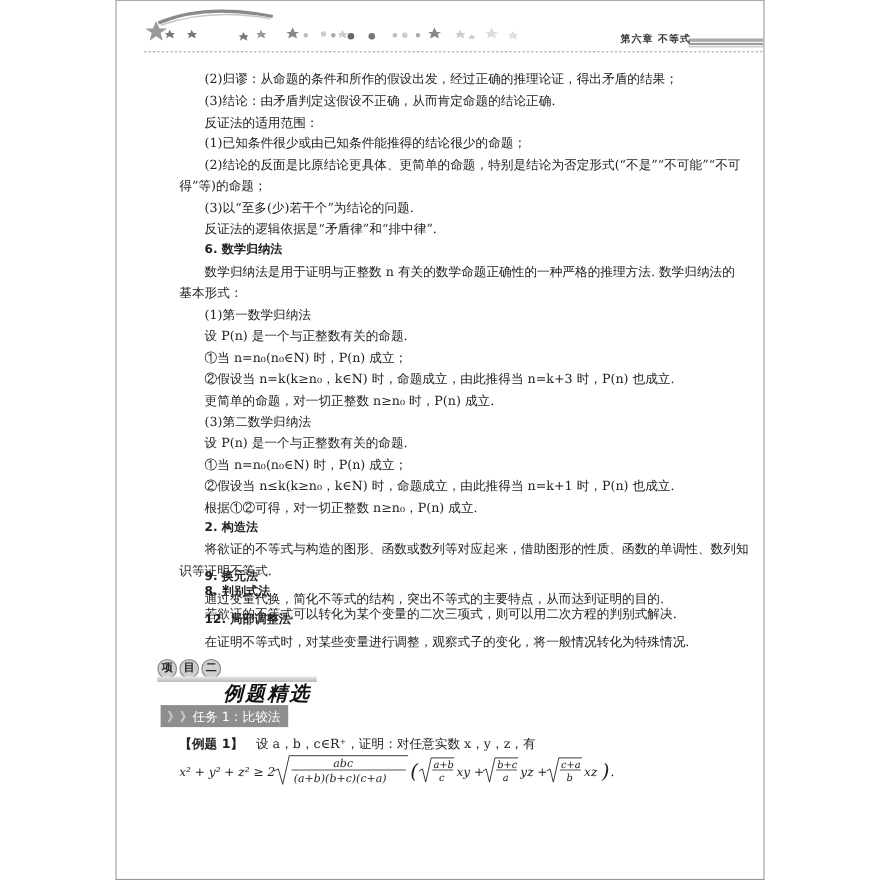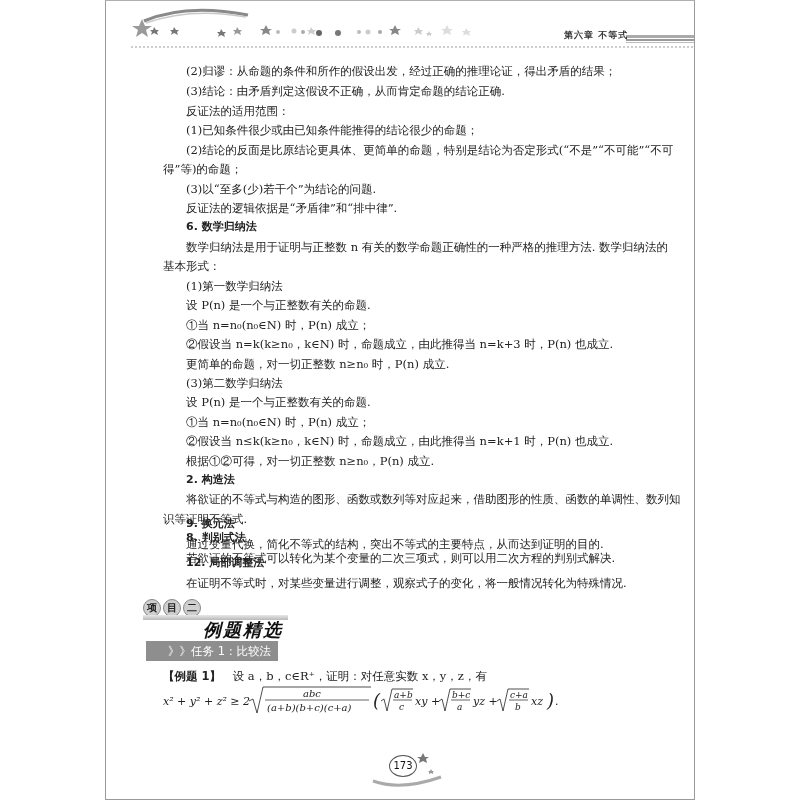--- a/index.html
+++ b/index.html
@@ -19,21 +19,21 @@
   .h { font-family:"DejaVu Sans","Liberation Sans",sans-serif; font-weight:bold; font-size:11px; left:80px; }
   .banner { position:absolute; left:37px; top:594px; width:145px; height:26px; }
   .banner .circ { position:absolute; top:4px; width:16px; height:16px; border-radius:50%;
                   background:#cfcfcf; border:1px solid #888; font-size:10px; line-height:16px;
                   text-align:center; font-family:"DejaVu Sans",sans-serif; font-weight:bold; color:#222; }
   .banner .title { position:absolute; left:60px; top:3px; font-size:18px; font-style:italic;
                    font-weight:bold; letter-spacing:2px; font-family:"DejaVu Sans",sans-serif; color:#111;margin-top:20px; }
   .banner .bar { position:absolute; left:0; top:20px; width:145px; height:5px;
                  background:linear-gradient(#e8e8e8,#b8b8b8); }
   .task { position:absolute; left:40px; top:640px; width:110px; height:20px; background:#8e8e8e;
-          color:#fff; font-size:11.5px; line-height:20px; font-family:"DejaVu Sans",sans-serif; padding-left:22px; }
+          color:#fff; font-size:11.5px; line-height:20px; font-family:"DejaVu Sans",sans-serif; padding-left:6px; }
   .formula { position:absolute; left:57px; top:684px; height:32px; font-size:11px; font-style:italic; color:#222; }
   .footer { position:absolute; left:265px; top:750px; width:80px; height:40px; }
   .footer .num { position:absolute; left:18px; top:4px; width:26px; height:20px; border:1px solid #555;
                  border-radius:50%; background:#fff; font-size:10px; text-align:center; line-height:20px;
                  font-family:"DejaVu Sans",sans-serif; color:#111; }
   .b { font-weight:bold; font-family:"DejaVu Sans","Liberation Sans",sans-serif; }
 </style>
 </head>
 <body>
 
@@ -142,21 +142,13 @@
       <text x="347" y="13" font-size="9" font-style="italic" font-family="DejaVu Serif, serif" fill="#222">c+a</text>
       <line x1="346" y1="15" x2="365" y2="15" stroke="#222" stroke-width="0.7"></line>
       <text x="352" y="25" font-size="9" font-style="italic" font-family="DejaVu Serif, serif" fill="#222">b</text>
       <text x="368" y="20" font-size="11" font-style="italic" font-family="DejaVu Serif, serif" fill="#222">xz</text>
       <text x="384" y="22" font-size="18" font-family="DejaVu Serif, serif" fill="#222">)</text>
       <text x="392" y="20" font-size="11" font-family="DejaVu Serif, serif" fill="#222">.</text>
     </svg>
   </div>
 
 
-  <div class="footer">
-    <svg width="80" height="40" style="position:absolute;left:0;top:0">
-      <path d="M2 30 Q30 40 70 26" stroke="#aaa" stroke-width="3" fill="none"></path>
-      <polygon points="52,2 54,6 58,6 55,8 56,12 52,10 48,12 49,8 46,6 50,6" fill="#777"></polygon>
-      <polygon points="60,18 61,20 63,20 62,21 62,23 60,22 58,23 58,21 57,20 59,20" fill="#999"></polygon>
-    </svg>
-    <div class="num">173</div>
-  </div>
 </div>
 
 </body></html>

